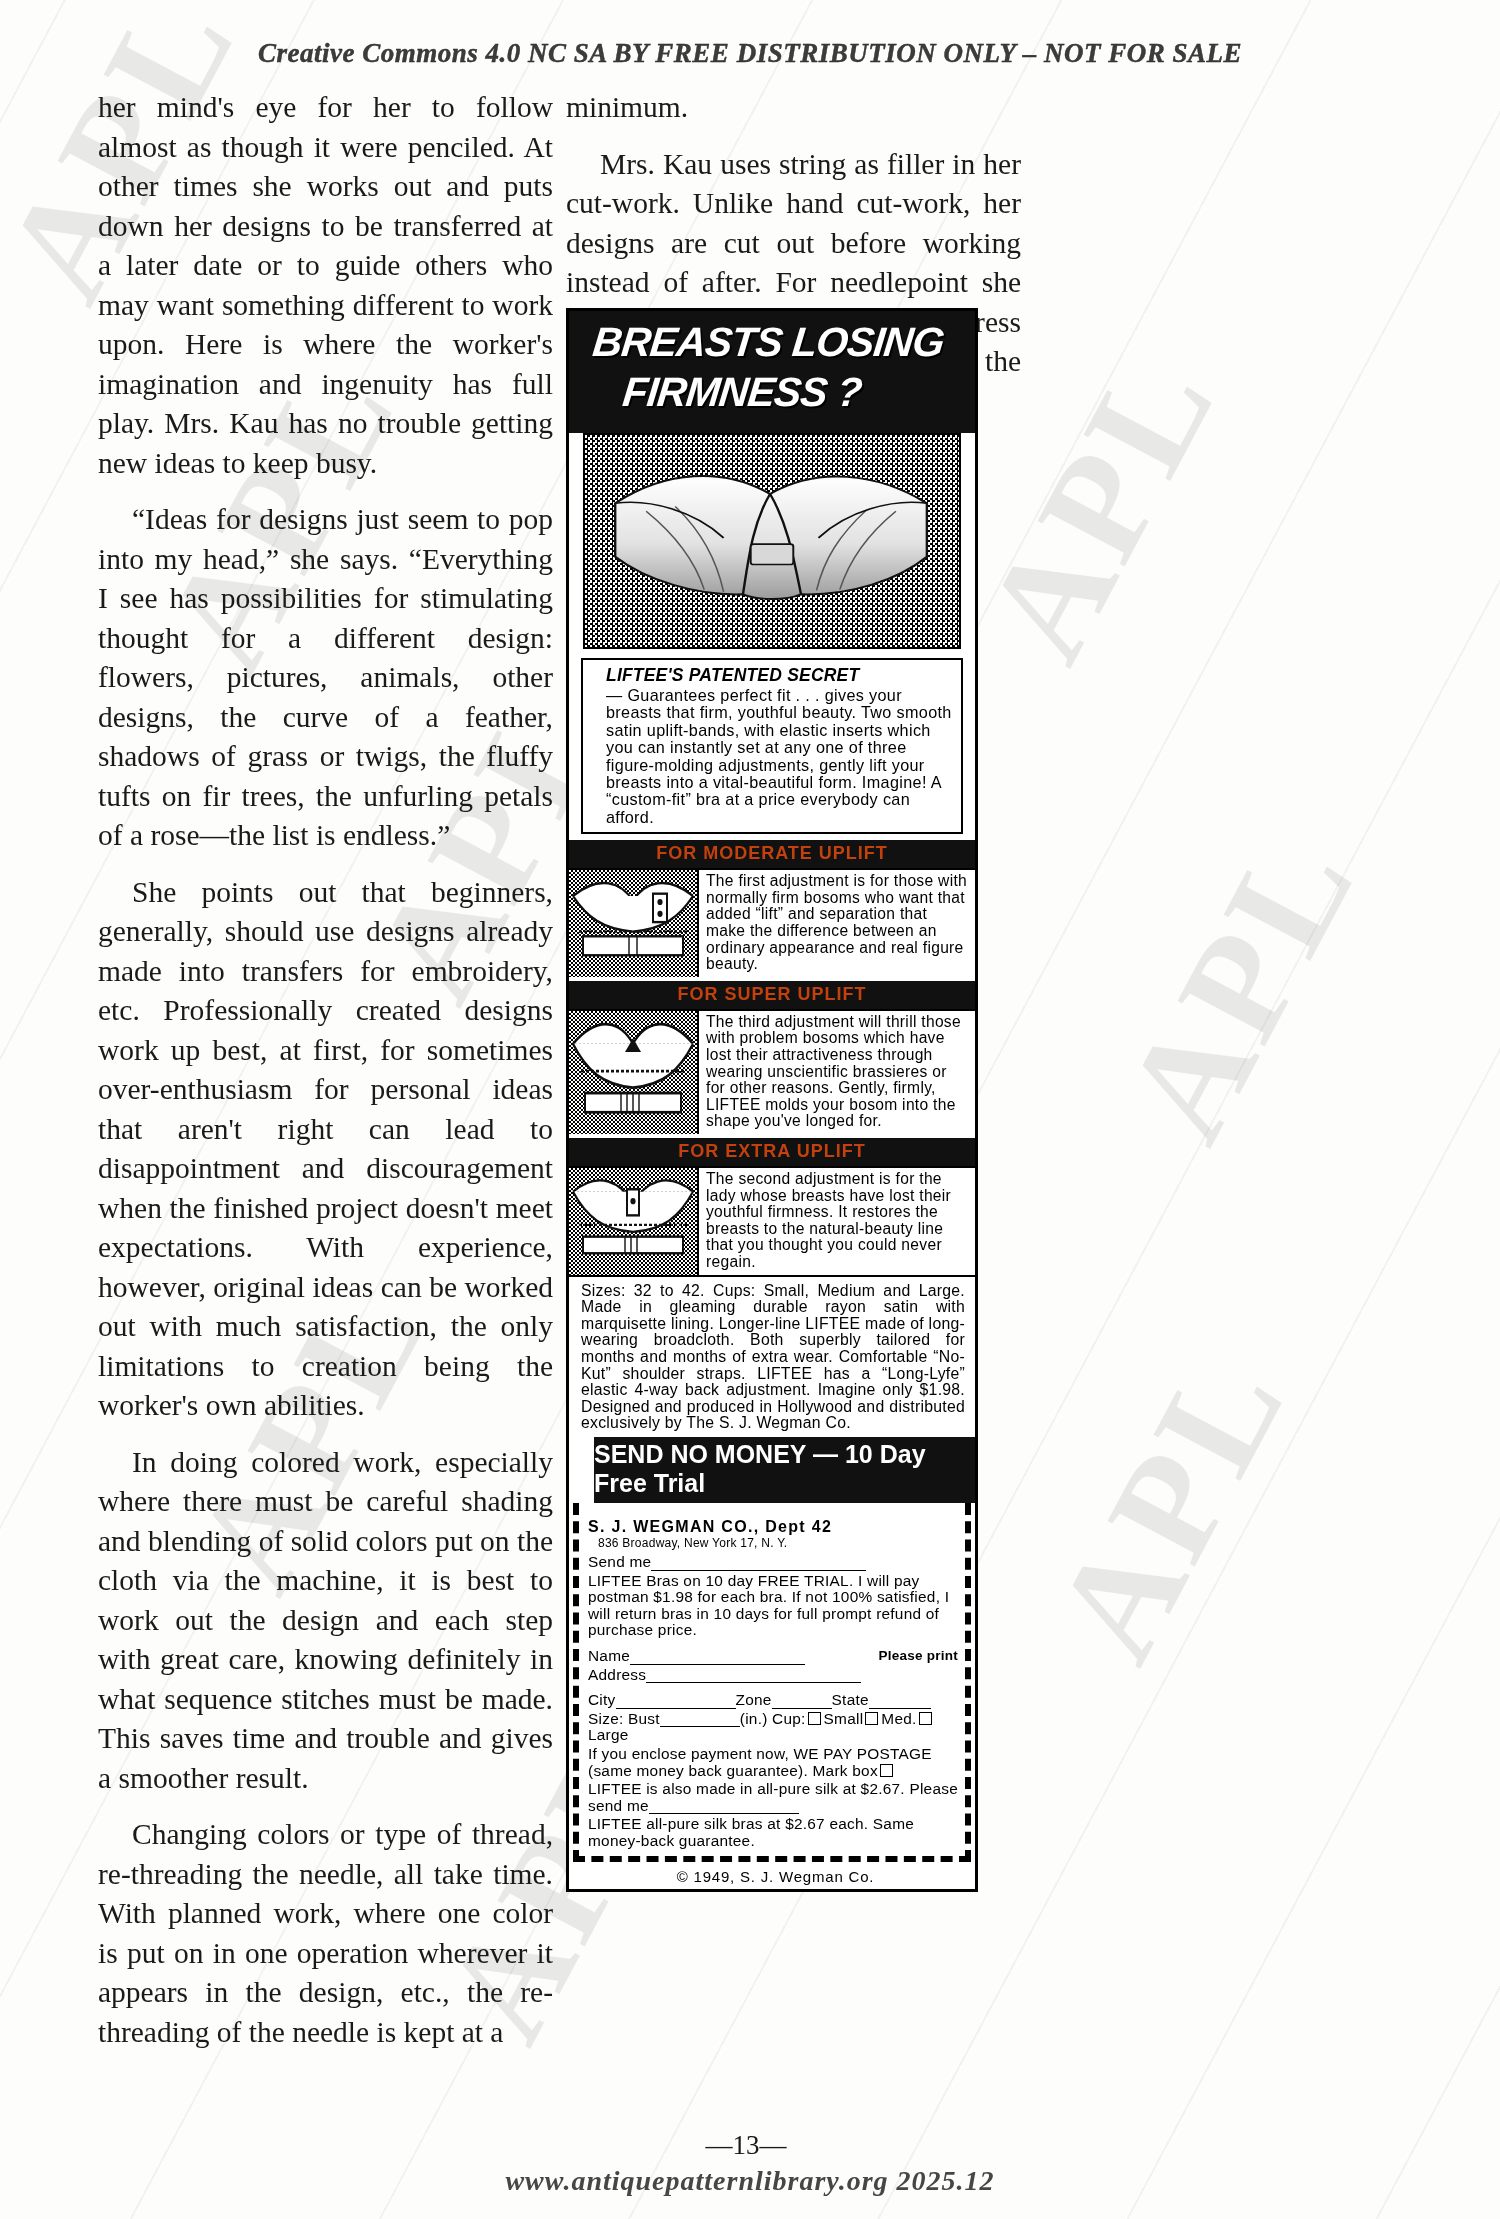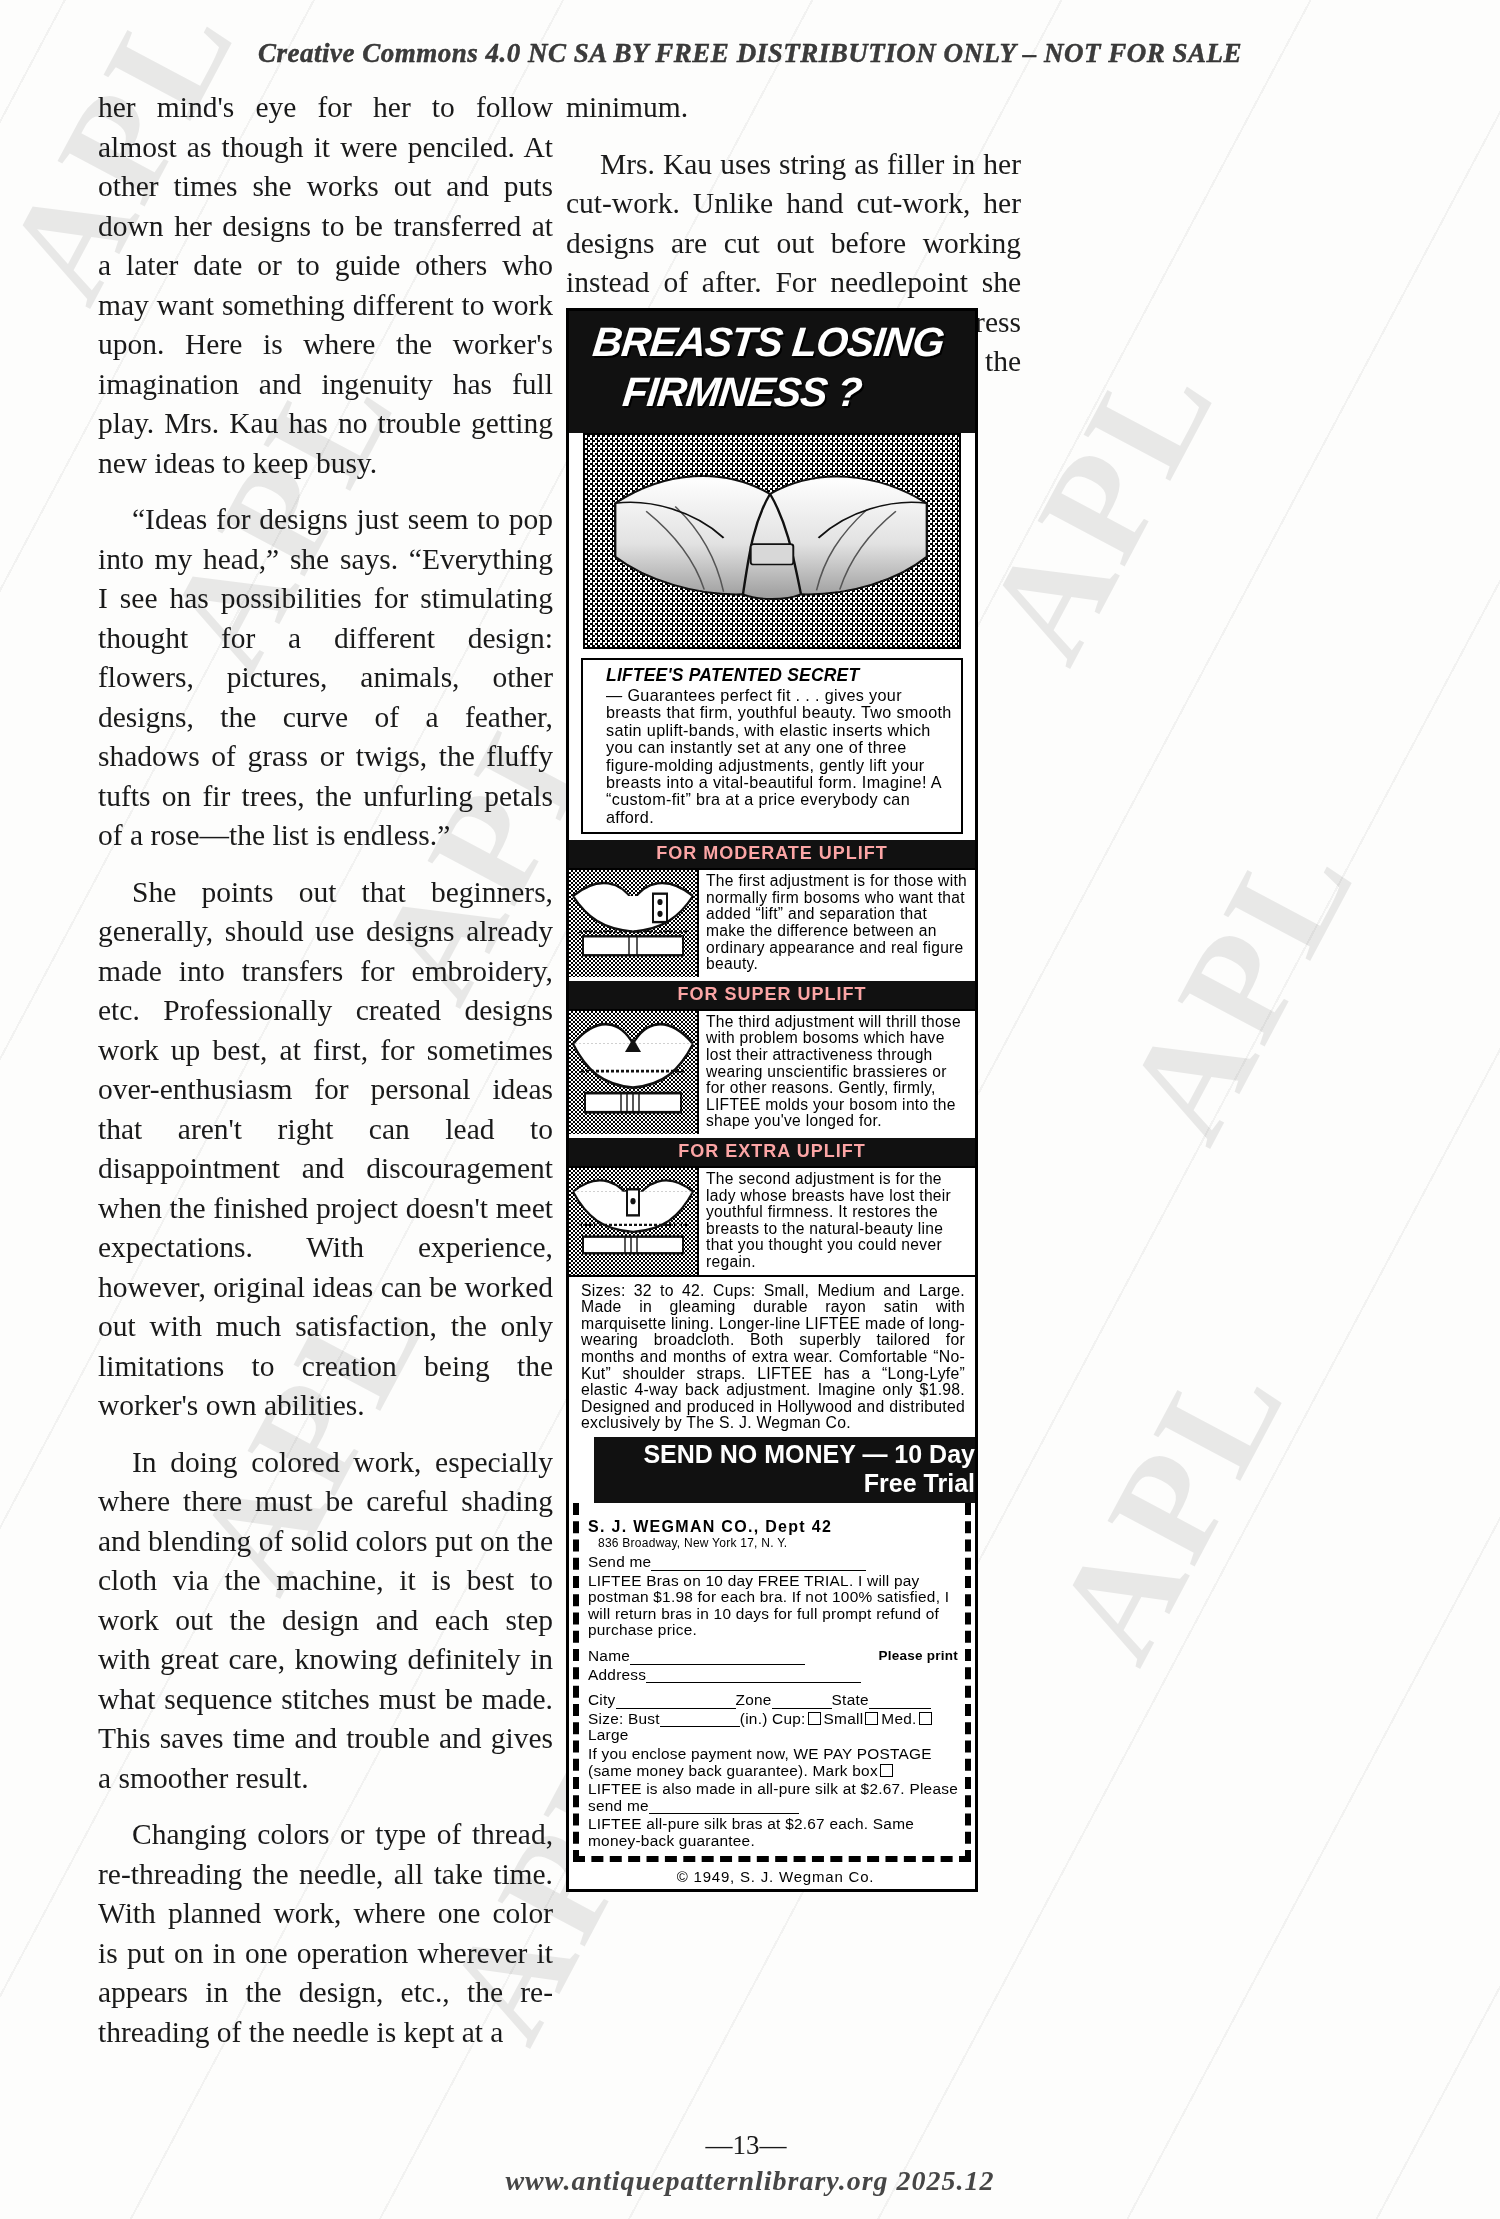--- a/index.html
+++ b/index.html
@@ -134,21 +134,21 @@
     font-family:"Liberation Sans",sans-serif;
     font-size:16.2px;
     line-height:17.4px;
     letter-spacing:.35px;
     display:block;
     text-align:left;
   }
 
   .sect{margin:0 0 0 0;}
   .bar{
-    background:#111;color:#fca5a5;
+    background:#111;color:#c2410c;
     font-weight:bold;
     font-size:18px;
     letter-spacing:1px;
     text-align:center;
     padding:3px 0 4px 0;
     margin:4px 0 0 0;
   }
   .row{
     display:flex;
     align-items:stretch;
@@ -179,21 +179,21 @@
     line-height:16.6px;
     letter-spacing:.25px;
     border-top:2px solid #000;
     text-align:justify;
   }
 
   .sendbar{
     background:#111;color:#fff;
     font-weight:bold;
     font-size:25px;
-    text-align:right;
+    text-align:left;
     letter-spacing:0px;
     padding:3px 0 5px 0;
     margin-left:25px;
   }
   .coupon{
     border-left:6px dashed #000;
     border-right:6px dashed #000;
     border-bottom:6px dashed #000;
     margin:0 4px 4px 4px;
     padding:4px 7px 6px 9px;

